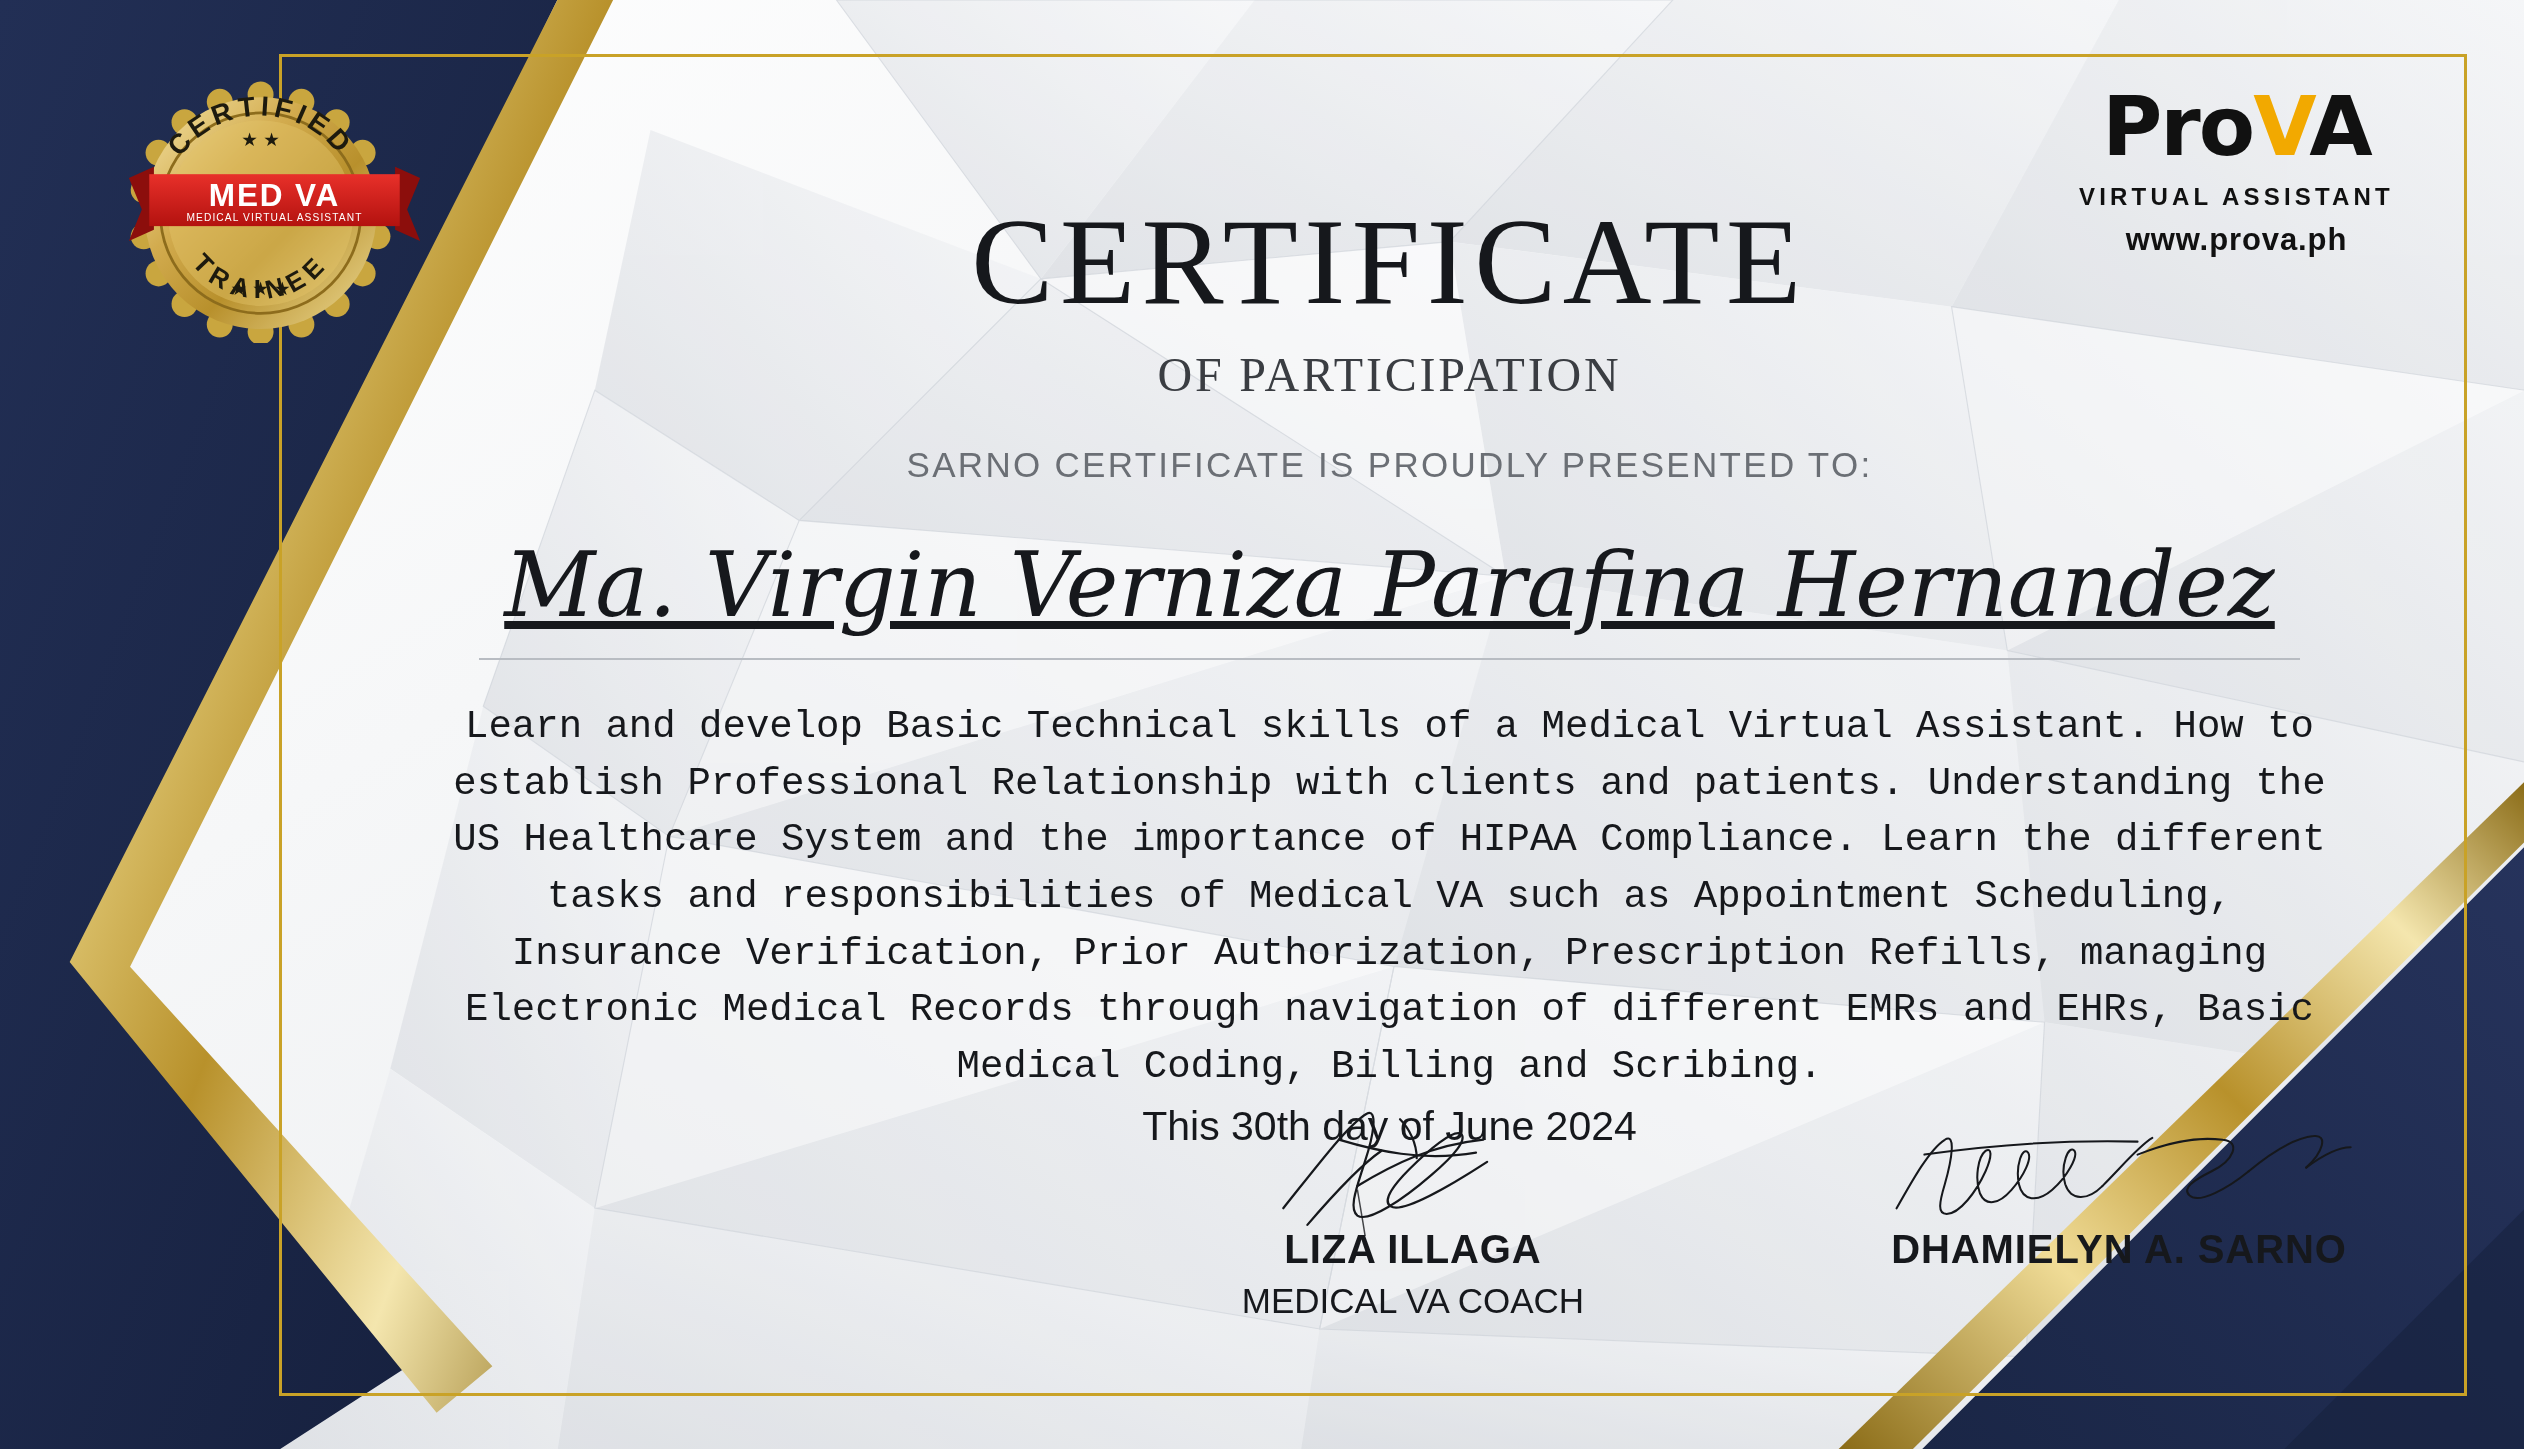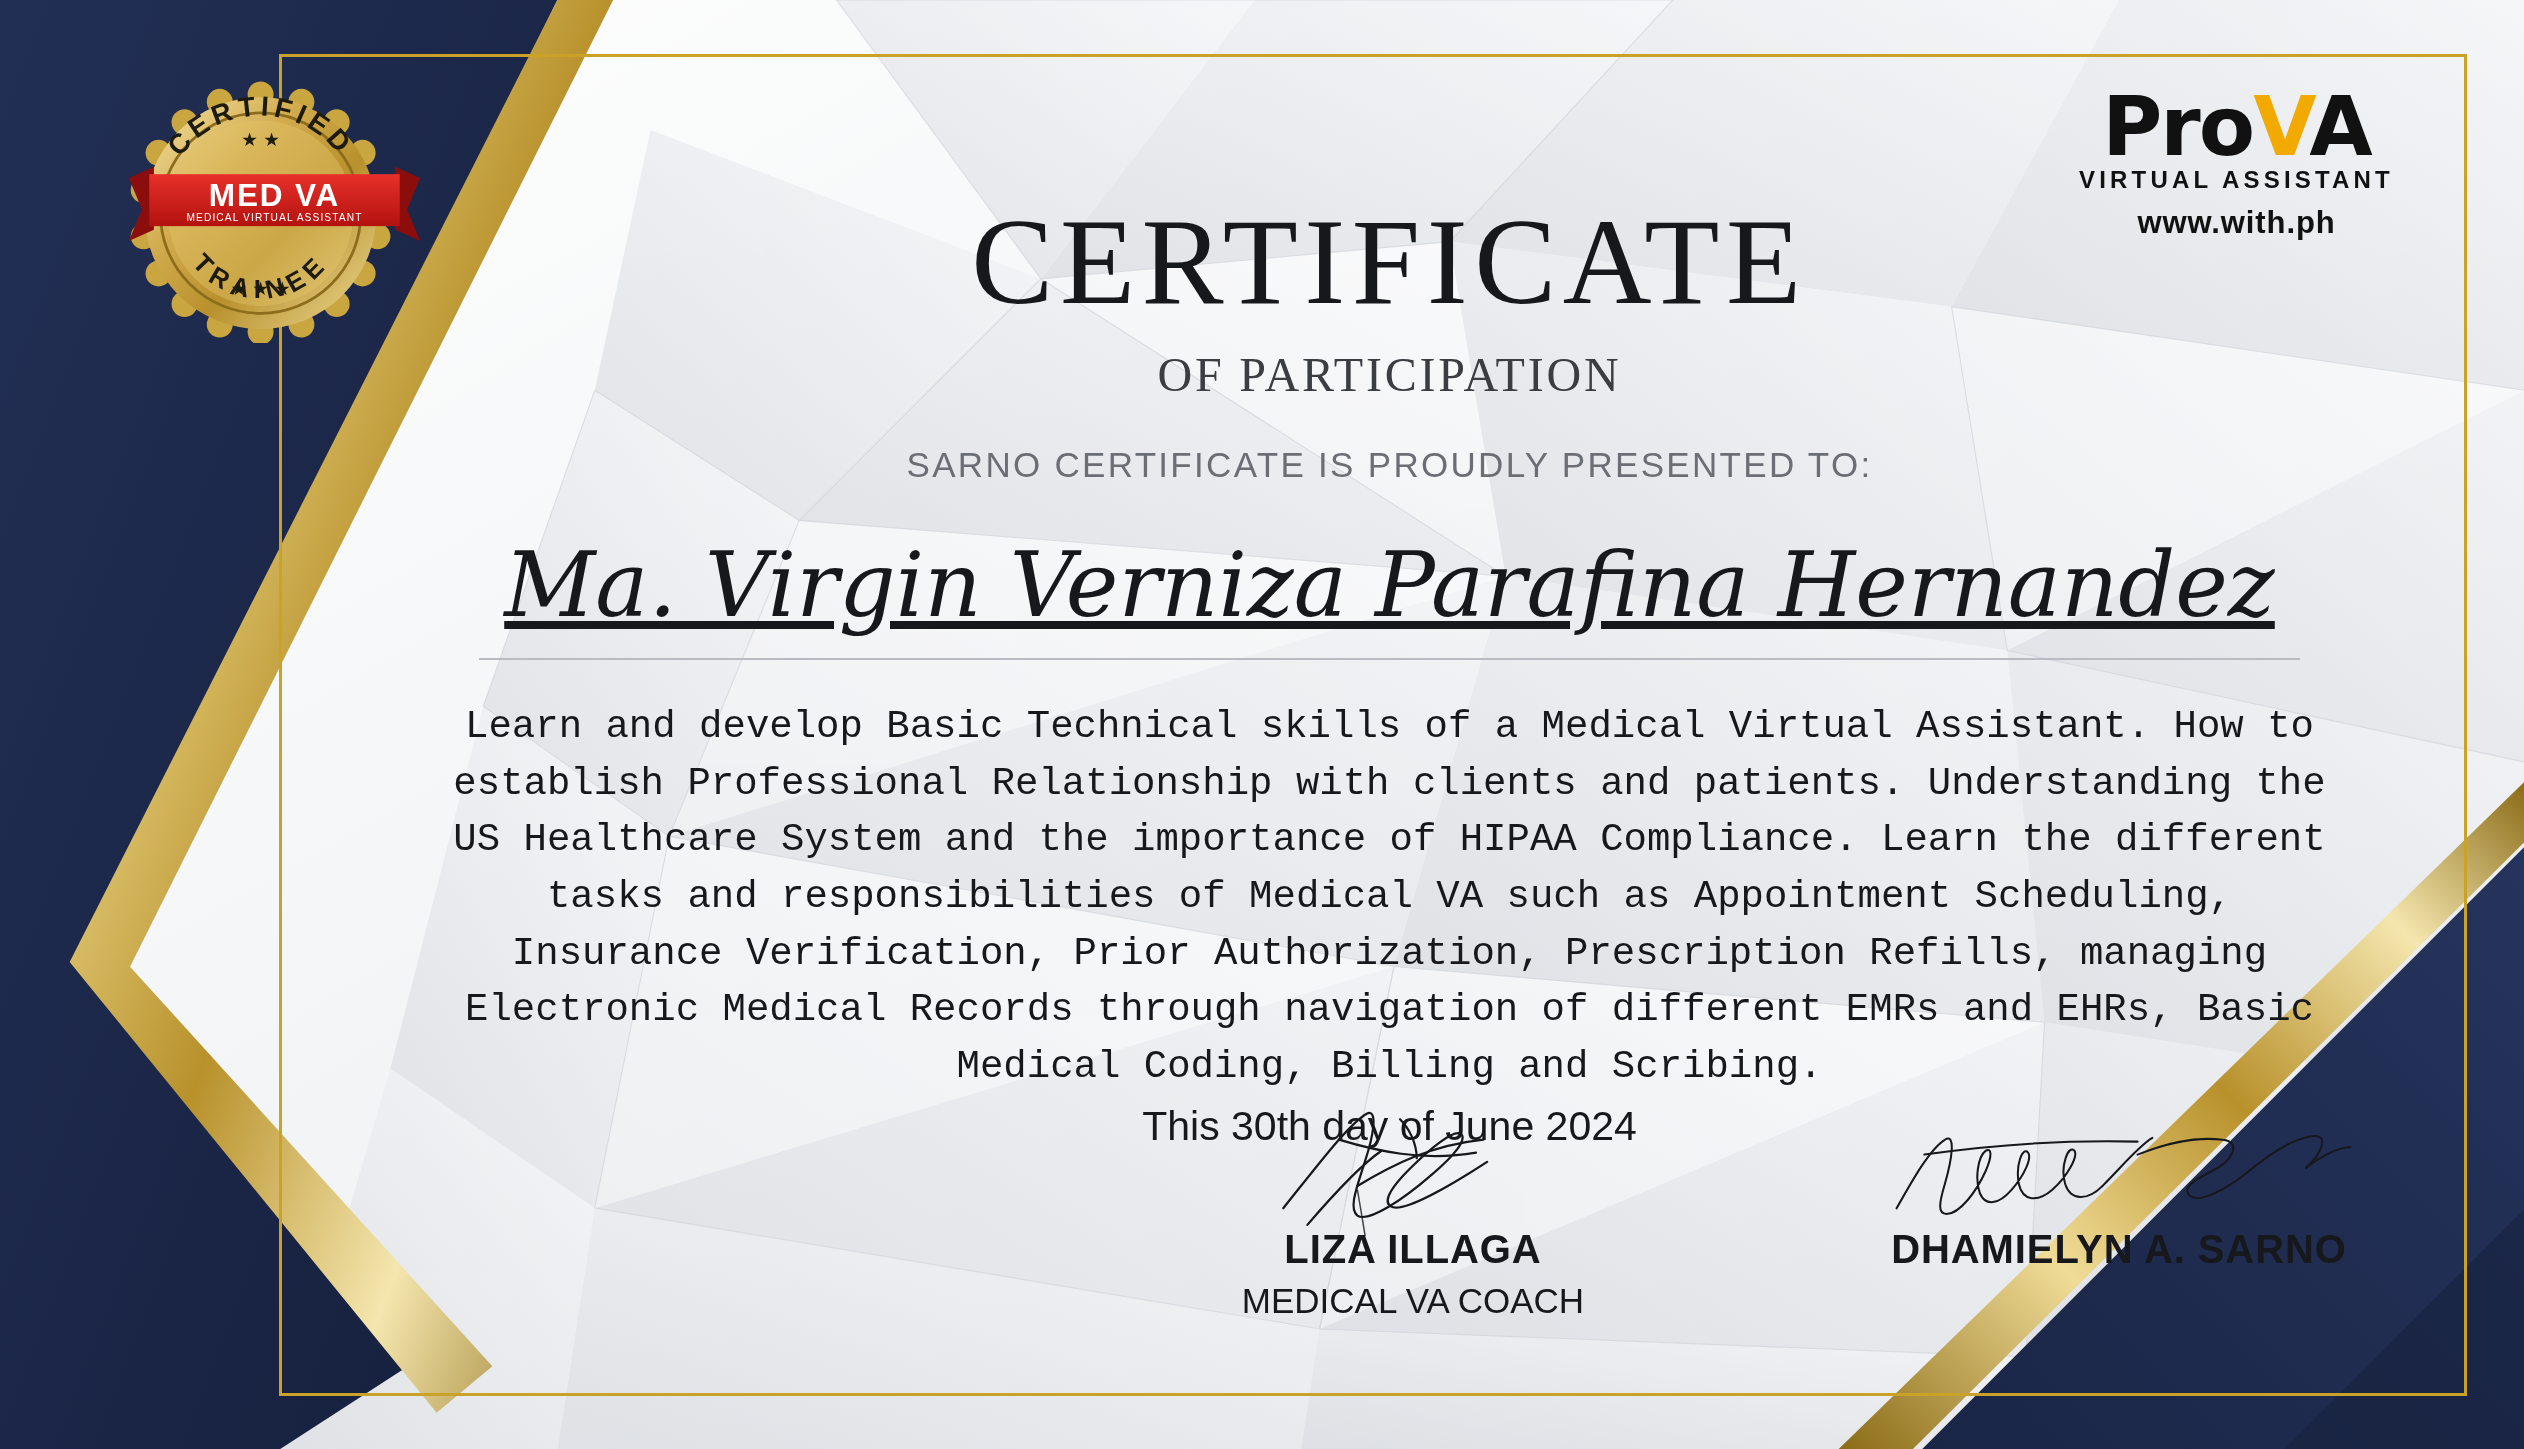--- a/index.html
+++ b/index.html
@@ -86,21 +86,21 @@
     white-space: nowrap;
   }
   .logo-mark .va-y { color: #f2a900; }
   .logo-mark .va-a { color: #111111; }
   .logo-sub {
     font-family: "Liberation Sans", sans-serif;
     font-weight: bold;
     font-size: 24px;
     letter-spacing: 4.2px;
     color: #111111;
-    margin-top: 0;
+    margin-top: 17px;
   }
   .logo-url {
     font-family: "Liberation Sans", sans-serif;
     font-weight: bold;
     font-size: 31px;
     letter-spacing: 0.9px;
     color: #111111;
     margin-top: 11px;
   }
 
@@ -359,21 +359,21 @@
     <rect x="30" y="108" width="270" height="56" fill="url(#ribbonRed)"></rect>
     <text x="165" y="142" text-anchor="middle" font-family="'Liberation Sans', sans-serif" font-size="34" font-weight="bold" fill="#ffffff" letter-spacing="2">MED VA</text>
     <text x="165" y="159" text-anchor="middle" font-family="'Liberation Sans', sans-serif" font-size="11" fill="#ffffff" letter-spacing="1.2">MEDICAL VIRTUAL ASSISTANT</text>
   </svg>
 
   <div class="logo">
     <div class="logo-mark">
       <span>Pro</span><span class="va-y">V</span><span class="va-a">A</span>
     </div>
     <div class="logo-sub">VIRTUAL ASSISTANT</div>
-    <div class="logo-url">www.with.ph</div>
+    <div class="logo-url">www.prova.ph</div>
   </div>
 
   <div class="content">
     <div class="title">CERTIFICATE</div>
     <div class="subtitle">OF PARTICIPATION</div>
     <div class="presented">SARNO CERTIFICATE IS PROUDLY PRESENTED TO:</div>
     <div class="recipient">Ma. Virgin Verniza Parafina Hernandez</div>
     <div class="rule"></div>
     <div class="body-text">Learn and develop Basic Technical skills of a Medical Virtual Assistant. How to establish Professional Relationship with clients and patients. Understanding the US Healthcare System and the importance of HIPAA Compliance. Learn the different tasks and responsibilities of Medical VA such as Appointment Scheduling, Insurance Verification, Prior Authorization, Prescription Refills, managing Electronic Medical Records through navigation of different EMRs and EHRs, Basic Medical Coding, Billing and Scribing.</div>
     <div class="date-line">This 30th day of June 2024</div>

